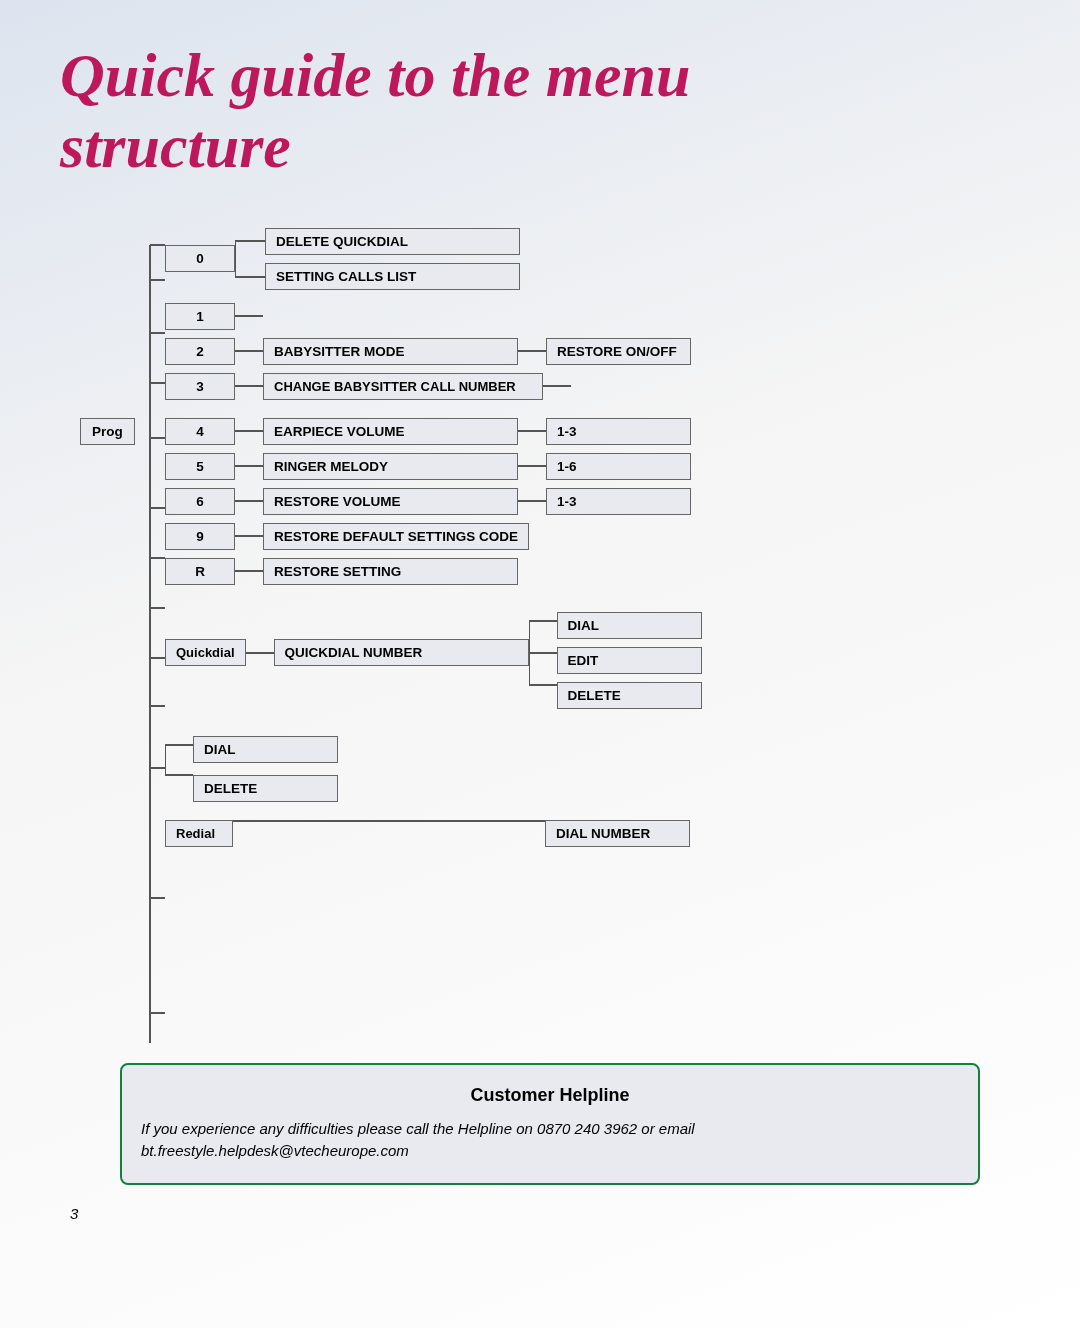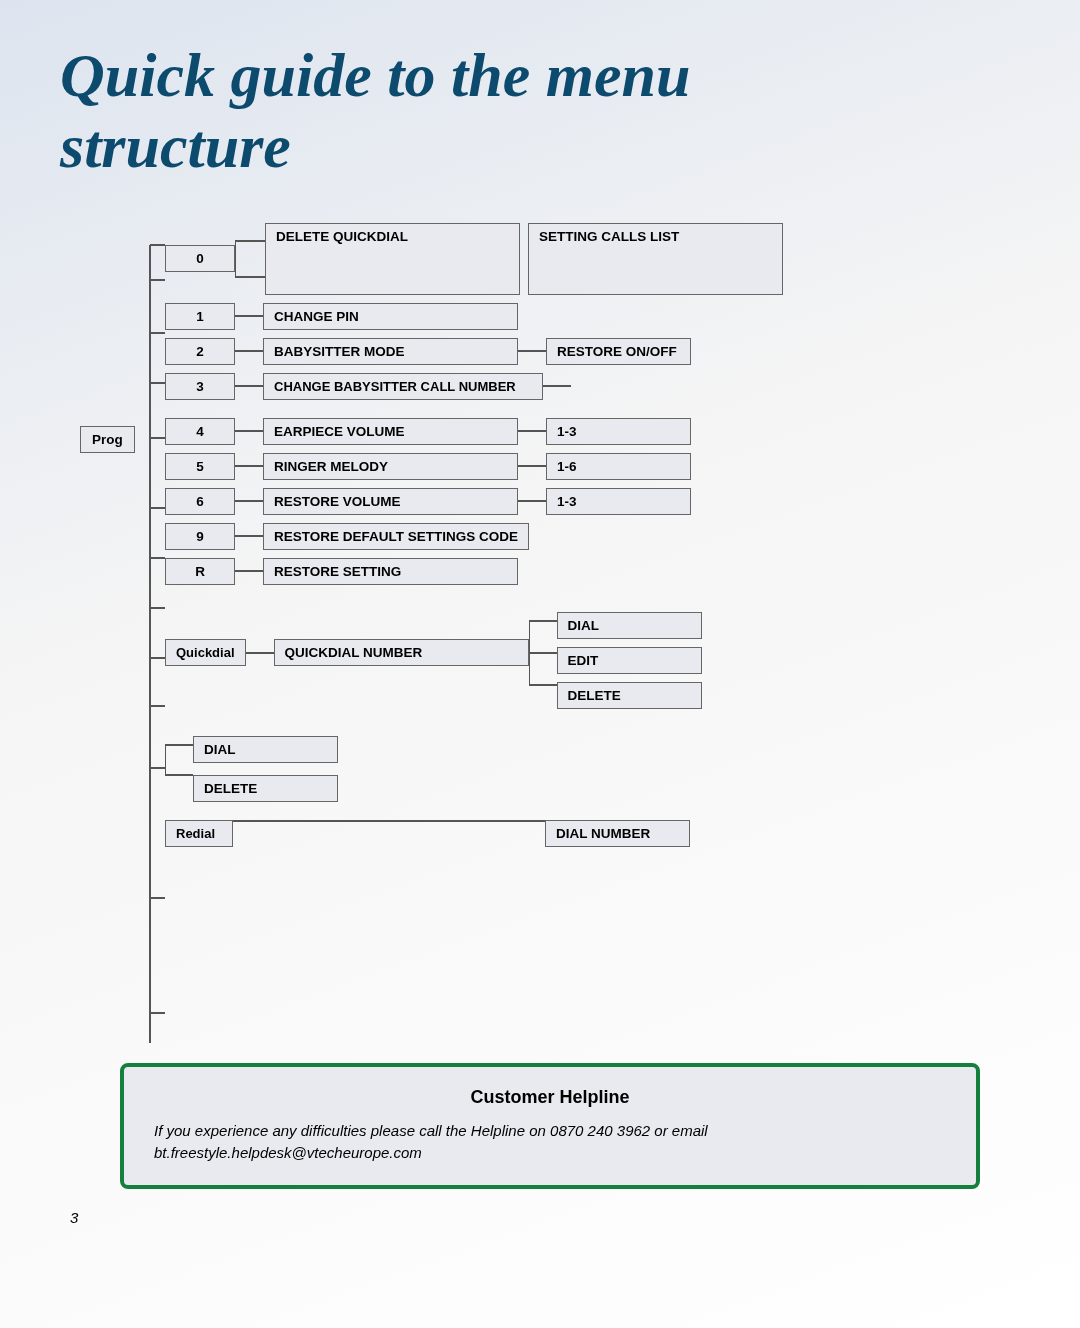--- a/index.html
+++ b/index.html
@@ -12,30 +12,30 @@
       padding: 40px 60px 40px 60px;
       background: linear-gradient(160deg, #dde4ef 0%, #f5f5f5 40%, #ffffff 100%);
     }
 
     .page-title {
       font-family: Georgia, 'Times New Roman', serif;
       font-style: italic;
       font-weight: bold;
       font-size: 62px;
       line-height: 1.15;
-      color: #0c4a6e;
+      color: #be185d;
       margin-bottom: 40px;
     }
 
     
     .helpline-box {
-      border: 4px solid #15803d;
+      border: 2px solid #15803d;
       border-radius: 8px;
       background: #e8eaf0;
-      padding: 20px 30px;
+      padding: 20px 19px;
       margin-top: 20px;
       max-width: 860px;
       margin-left: 60px;
     }
 
     .helpline-title {
       font-size: 18px;
       font-weight: bold;
       text-align: center;
       margin-bottom: 12px;
@@ -75,21 +75,21 @@
 
 <h1 class="page-title">
   <span>Quick guide to the menu</span><br>
   <span>structure</span>
 </h1>
 
 <div class="chart-area">
   <div style="display:flex; flex-direction:row; align-items:flex-start;">
 
     <div style="display:flex; flex-direction:column; justify-content:center; margin-top: 195px; margin-right:0;">
-      <div class="cell-box narrow" style="min-width:55px;margin-top:8px;">Prog</div>
+      <div class="cell-box narrow" style="min-width:55px;">Prog</div>
     </div>
 
     <div style="position:relative; display:flex; flex-direction:column; margin-top:0; align-items:flex-start;">
 
       <svg width="30" height="900" style="position:absolute; left:0; top:0;">
 
         <line x1="15" y1="22" x2="15" y2="820" stroke="#555" stroke-width="2"></line>
 
         <line x1="15" y1="22" x2="30" y2="22" stroke="#555" stroke-width="2"></line>
 
@@ -126,30 +126,29 @@
       <div style="display:flex; flex-direction:row; align-items:flex-start; margin-bottom:8px;">
         <div style="display:flex; flex-direction:column; justify-content:center; height:72px;">
           <div class="cell-box narrow">0</div>
         </div>
 
         <svg width="30" height="72" style="flex-shrink:0;">
           <line x1="0" y1="18" x2="0" y2="54" stroke="#555" stroke-width="2"></line>
           <line x1="0" y1="18" x2="30" y2="18" stroke="#555" stroke-width="2"></line>
           <line x1="0" y1="54" x2="30" y2="54" stroke="#555" stroke-width="2"></line>
         </svg>
-        <div style="display:flex; flex-direction:row; gap:8px; justify-content:flex-start; height:72px;">
+        <div style="display:flex; flex-direction:column; gap:8px; justify-content:center; height:72px;">
           <div class="cell-box medium">DELETE QUICKDIAL</div>
           <div class="cell-box medium">SETTING CALLS LIST</div>
         </div>
       </div>
 
       <div style="display:flex; flex-direction:row; align-items:center; margin-bottom:8px;">
         <div class="cell-box narrow">1</div>
         <div class="hline"></div>
-        <div class="cell-box medium">CHANGE PIN</div>
       </div>
 
       <div style="display:flex; flex-direction:row; align-items:center; margin-bottom:8px;">
         <div class="cell-box narrow">2</div>
         <div class="hline"></div>
         <div class="cell-box medium">BABYSITTER MODE</div>
         <div class="hline"></div>
         <div class="cell-box sub">RESTORE ON/OFF</div>
       </div>
 

